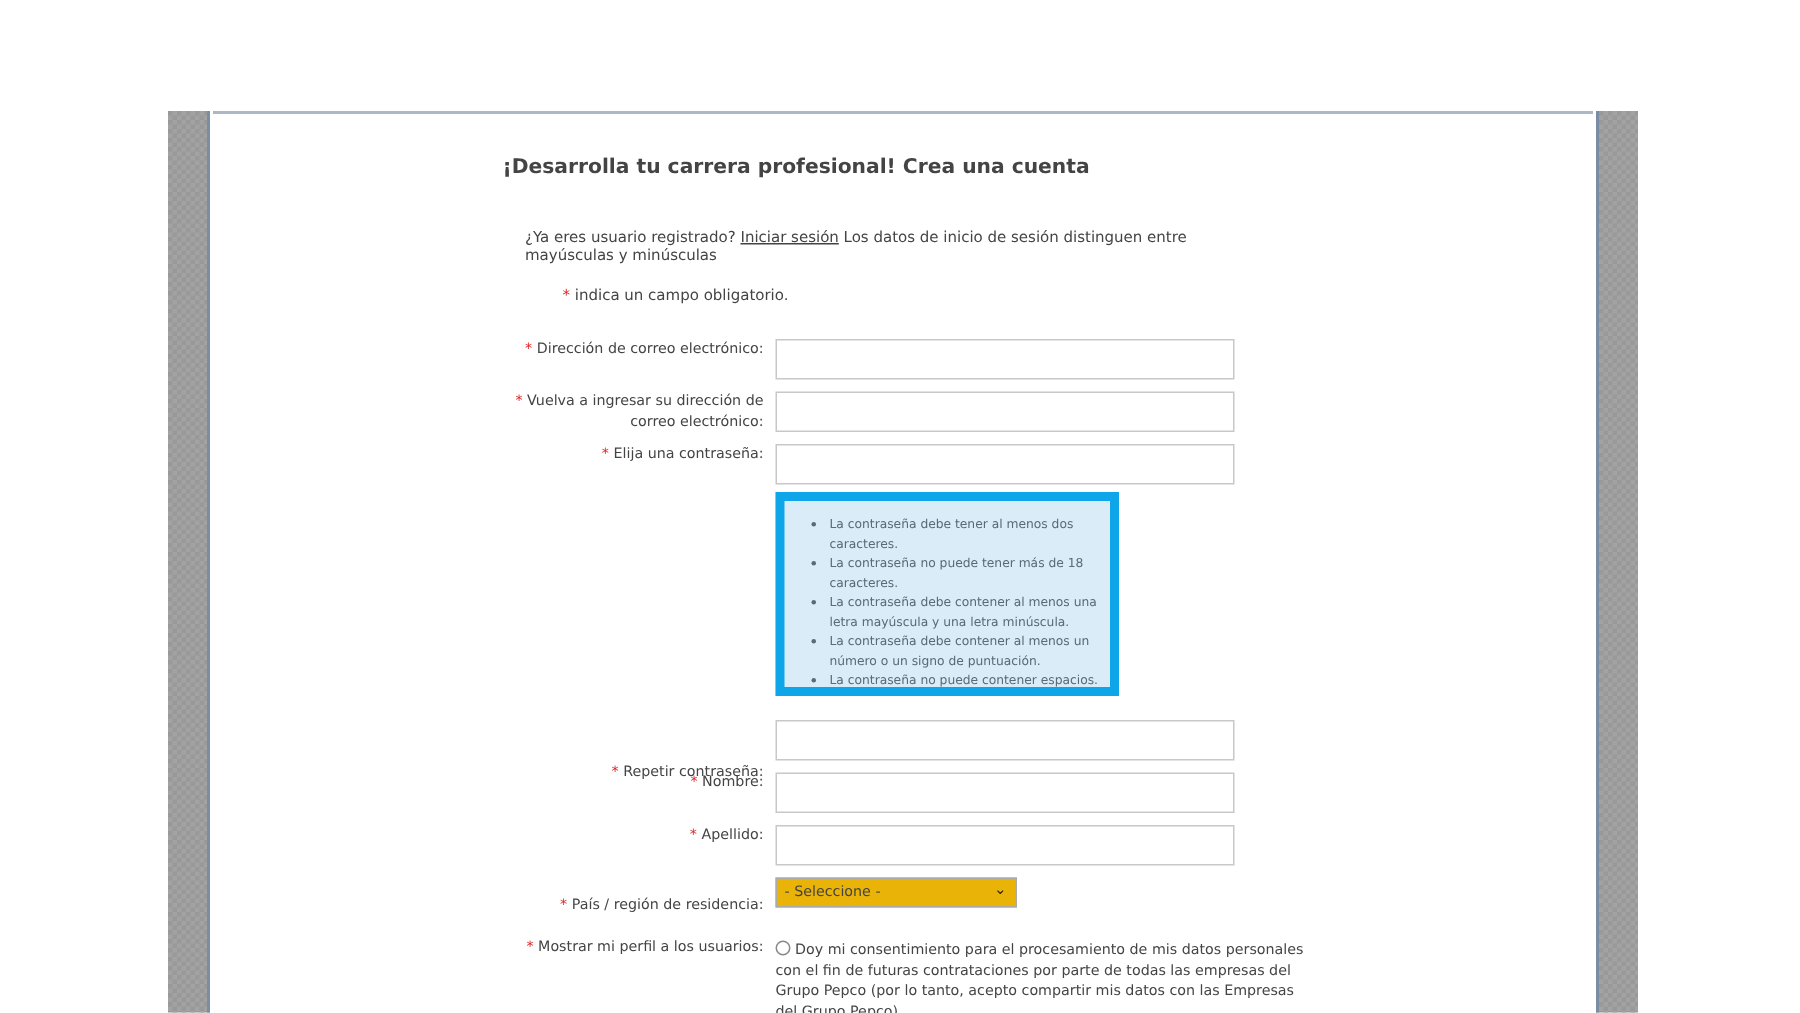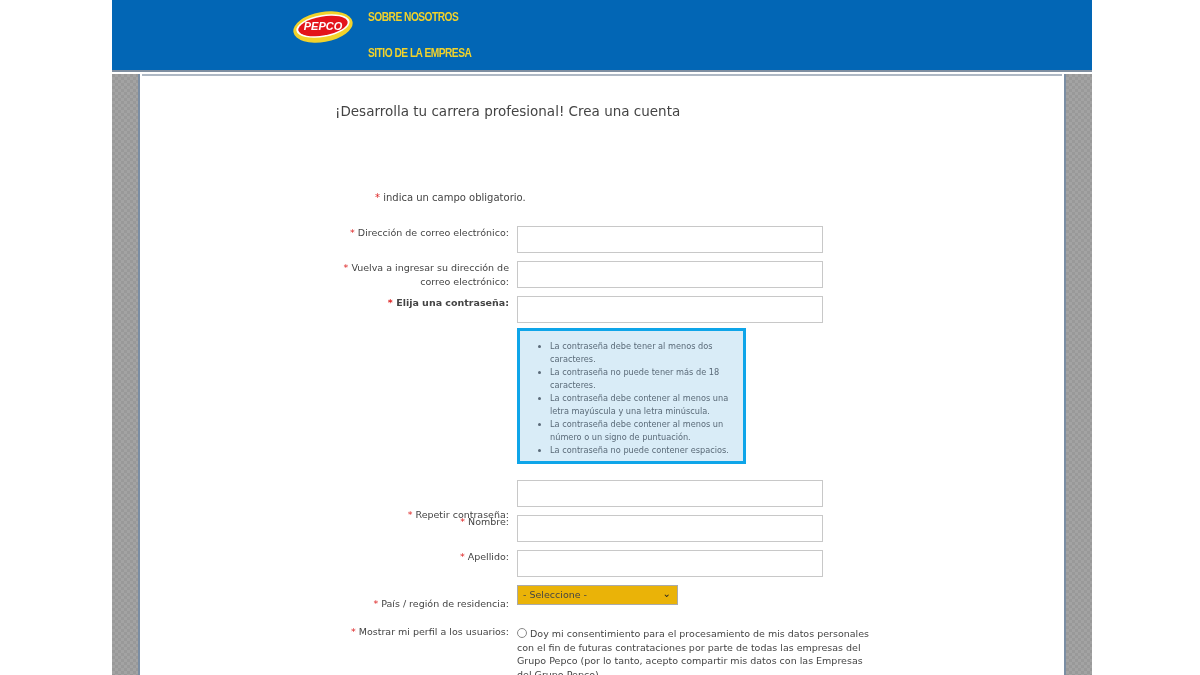--- a/index.html
+++ b/index.html
@@ -10,68 +10,62 @@
   .nav-link { position: absolute; left: 256px; color: #f2d22b; font-family: "Liberation Sans", sans-serif; font-weight: bold; font-size: 12px; letter-spacing: -0.6px; transform: scaleX(0.85); transform-origin: left center; text-transform: uppercase; cursor: pointer; }
   .nav-1 { top: 10px; }
   .nav-2 { top: 46px; }
   .side { position: absolute; top: 74px; height: 601px; width: 28px;
     background-color: #999999;
     background-image: linear-gradient(45deg, #a3a3a3 25%, transparent 25%, transparent 75%, #a3a3a3 75%), linear-gradient(45deg, #a3a3a3 25%, transparent 25%, transparent 75%, #a3a3a3 75%);
     background-size: 6px 6px; background-position: 0 0, 3px 3px; }
   .side-left { left: 0; border-right: 2px solid #7a8da3; }
   .side-right { right: 0; border-left: 2px solid #7a8da3; }
   .content { position: absolute; left: 30px; top: 74px; width: 920px; height: 601px; background: #fff; border-top: 2px solid #aeb8c4; }
-  .title { position: absolute; left: 193px; top: 27px; font-size: 13.5px; font-weight: normal; color: #444; }
+  .title { position: absolute; left: 193px; top: 27px; font-size: 13.5px; font-weight: bold; color: #444; }
   .intro { position: absolute; left: 208px; top: 77px; width: 480px; font-size: 10px; line-height: 12px; color: #444; }
   .intro a { color: #444; text-decoration: underline; }
   .req-note { position: absolute; left: 208px; top: 116px; font-size: 10px; color: #444; margin-left: 25px; }
   .star { color: #d22; }
   .label { position: absolute; right: 553px; text-align: right; font-size: 9.5px; line-height: 14px; color: #444; width: 190px; }
   .input { position: absolute; left: 375px; width: 306px; height: 27px; border: 1px solid #c8c8c8; background: #fff; }
-  .hints { position: absolute; left: 375px; top: 252px; width: 229px; height: 136px; background: #d9ecf7; border: 3px solid #0ea5e9; padding: 9px 8px 0 16px; }
+  .hints { position: absolute; left: 375px; top: 252px; width: 229px; height: 136px; background: #d9ecf7; border: 6px solid #0ea5e9; padding: 9px 8px 0 16px; }
   .hints ul { list-style: disc; padding-left: 14px; }
   .hints li { font-size: 8.2px; line-height: 13px; color: #5a6a78; }
   .select { position: absolute; left: 375px; top: 509px; width: 161px; height: 20px; border: 1px solid #aaa; background: #eab308; font-size: 9.5px; color: #444; padding: 3px 5px; }
   .select .chev { position: absolute; right: 6px; top: 2px; font-size: 10px; color: #222; }
   .consent { position: absolute; left: 375px; top: 551px; width: 352px; font-size: 9.5px; line-height: 13.5px; color: #444; }
   .radio { display: inline-block; width: 10px; height: 10px; border: 1px solid #888; border-radius: 50%; vertical-align: -1px; margin-right: 3px; }
 </style>
 </head>
 <body>
 
 <div class="page">
-  <div class="header">
-    <svg class="logo" viewBox="0 0 62 34">
-      <ellipse cx="31" cy="17" rx="30" ry="15" fill="#f2d22b" transform="rotate(-10 31 17)"></ellipse>
-      <ellipse cx="31" cy="16" rx="27" ry="11" fill="#ffffff" transform="rotate(-10 31 16)"></ellipse>
-      <ellipse cx="31" cy="16" rx="25" ry="9.5" fill="#e3141b" transform="rotate(-10 31 16)"></ellipse>
-      <text x="31" y="20" text-anchor="middle" font-family="Liberation Sans, sans-serif" font-weight="bold" font-size="11" fill="#ffffff" font-style="italic">PEPCO</text>
-    </svg>
-    <div class="nav-link nav-1">SOBRE NOSOTROS</div>
-    <div class="nav-link nav-2">SITIO DE LA EMPRESA</div>
-  </div>
 
   <div class="side side-left"></div>
   <div class="side side-right"></div>
 
   <div class="content">
     <div class="title">¡Desarrolla tu carrera profesional! Crea una cuenta</div>
 
+    <div class="intro">
+      <span>¿Ya eres usuario registrado?</span>
+      <a>Iniciar sesión</a><span> Los datos de inicio de sesión distinguen entre mayúsculas y minúsculas</span>
+    </div>
 
     <div class="req-note">
       <span class="star">*</span><span> indica un campo obligatorio.</span>
     </div>
 
     <div class="label" style="top:150px;"><span class="star">*</span> <span>Dirección de correo electrónico:</span></div>
     <input class="input" style="top: 150px;" value="">
 
     <div class="label" style="top:185px; width:170px;"><span class="star">*</span> <span>Vuelva a ingresar su dirección de correo electrónico:</span></div>
     <input class="input" style="top: 185px;" value="">
 
-    <div class="label" style="top:220px;font-weight:bold;"><span class="star">*</span> <span>Elija una contraseña:</span></div>
+    <div class="label" style="top:220px;"><span class="star">*</span> <span>Elija una contraseña:</span></div>
     <input class="input" type="password" style="top: 220px;" value="">
 
     <div class="hints">
       <ul>
         <li>La contraseña debe tener al menos dos caracteres.</li>
         <li>La contraseña no puede tener más de 18 caracteres.</li>
         <li>La contraseña debe contener al menos una letra mayúscula y una letra minúscula.</li>
         <li>La contraseña debe contener al menos un número o un signo de puntuación.</li>
         <li>La contraseña no puede contener espacios.</li>
       </ul>

